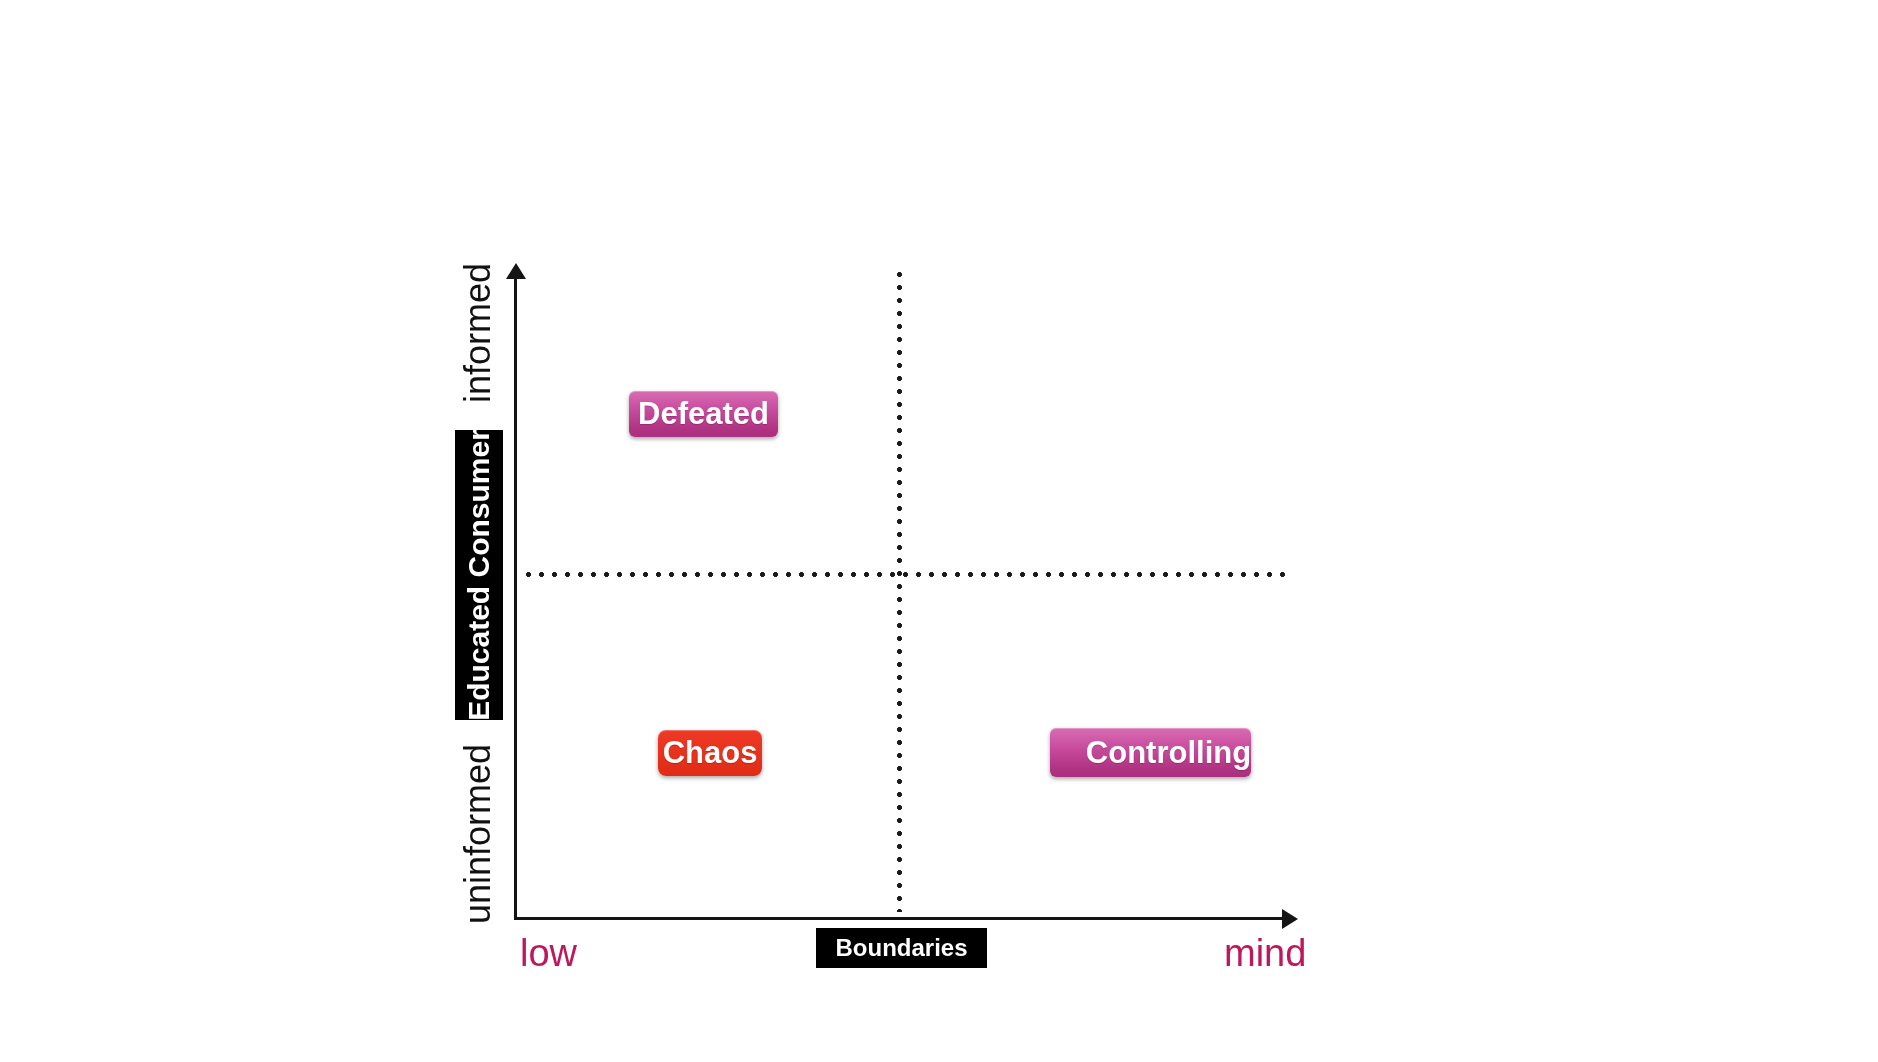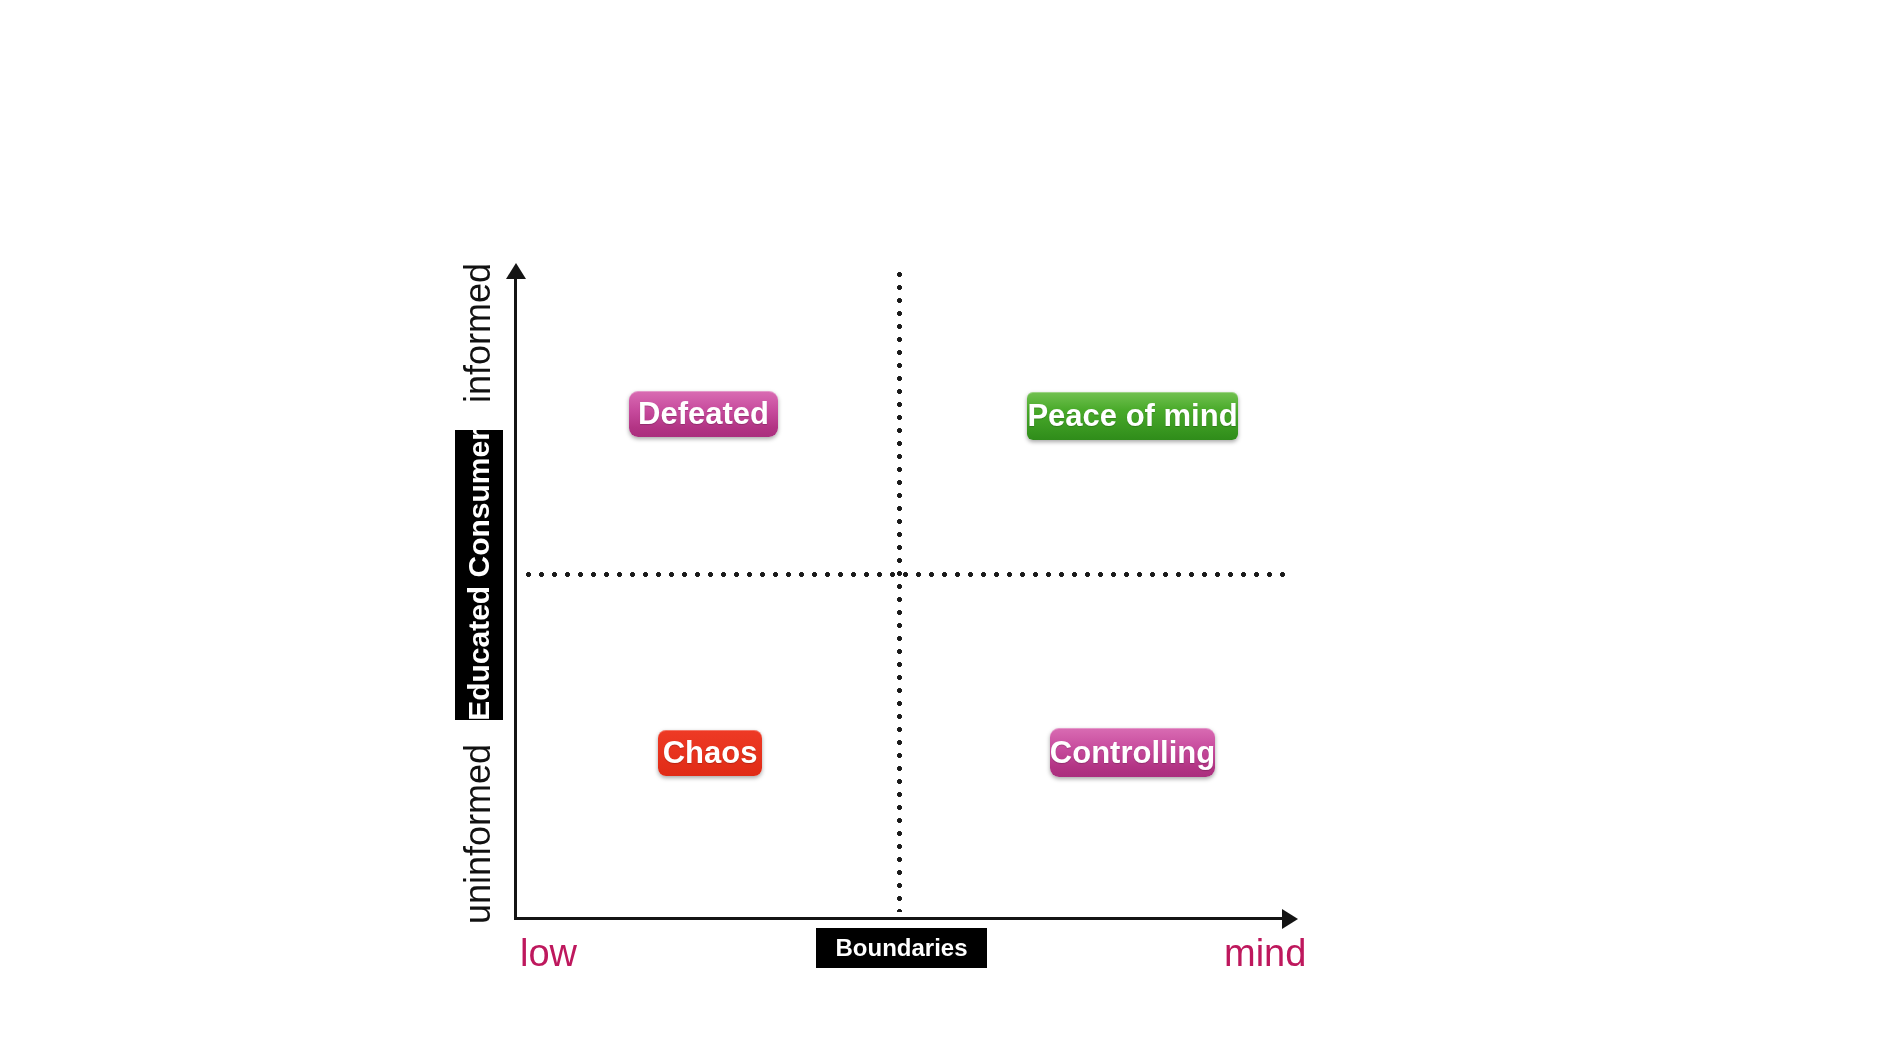--- a/index.html
+++ b/index.html
@@ -110,33 +110,32 @@
     color: #ffffff;
     font-weight: 700;
     font-size: 31px;
     white-space: nowrap;
     border-radius: 6px;
     box-shadow: 0 2px 4px rgba(0,0,0,0.35), inset 0 1px 0 rgba(255,255,255,0.30);
     text-shadow: 0 1px 1px rgba(0,0,0,0.20);
   }
   .chip-pink {
     background: linear-gradient(180deg, #d96cb3 0%, #c74b9d 42%, #b23484 80%, #aa2f7e 100%);
-    border-radius: 9px;
   }
   .chip-green {
     background: linear-gradient(180deg, #72c151 0%, #49aa2a 38%, #2f8c1a 100%);
   }
   .chip-red {
     background: linear-gradient(180deg, #ee3a25 0%, #e02b16 100%);
     border-radius: 8px;
   }
   .chip-defeated    { left: 629px;  top: 391px; width: 149px; height: 46px; }
   .chip-peace       { left: 1027px; top: 392px; width: 211px; height: 48px; }
   .chip-chaos       { left: 658px;  top: 730px; width: 104px; height: 46px; }
-  .chip-controlling { left: 1050px; top: 728px; width: 165px; height: 49px; }
+  .chip-controlling { left: 1050px; top: 728px; width: 165px; height: 49px; padding-left: 36px; }
 </style>
 </head>
 <body>
 
 <div class="canvas">
 
 
   <div class="axis-line y-axis"></div>
   <div class="arrow-up"></div>
   <div class="axis-line x-axis"></div>
@@ -153,23 +152,20 @@
 
   <div class="tick-label tick-low">low</div>
   <div class="tick-label tick-high">mind</div>
   <div class="axis-name-box x-name-box">
     <span>Boundaries</span>
   </div>
 
   <div class="chip chip-pink chip-defeated">
     <span>Defeated</span>
   </div>
-  <div class="chip chip-green chip-peace">
-    <span>Peace of mind</span>
-  </div>
   <div class="chip chip-red chip-chaos">
     <span>Chaos</span>
   </div>
   <div class="chip chip-pink chip-controlling">
     <span>Controlling</span>
   </div>
 
 </div>
 
 </body></html>

